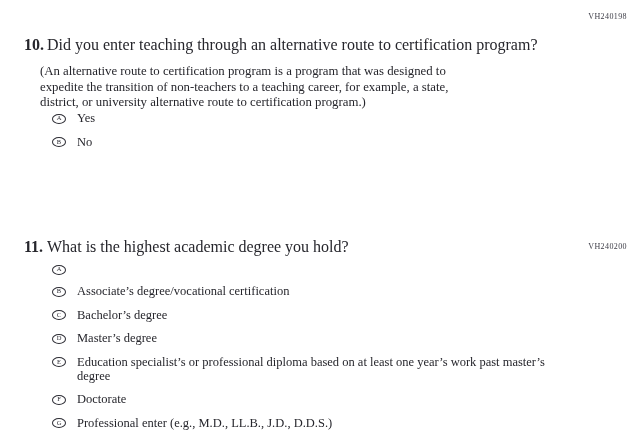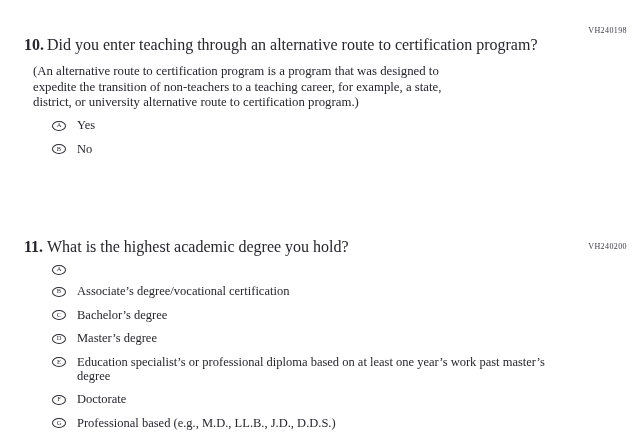--- a/index.html
+++ b/index.html
@@ -9,38 +9,38 @@
     background:#ffffff;
     font-family:"Liberation Serif","DejaVu Serif",serif;
     color:#26262c;
     overflow:hidden;
   }
   .code{
     position:absolute;right:8px;
     font-size:8px;line-height:9px;letter-spacing:0.4px;
     color:#3c3c46;
   }
-  .code.c1{top:26px;margin-left:44px;}
+  .code.c1{top:12px;margin-left:44px;}
   .code.c2{top:216px;margin-top:26px;}
   .q-row{
     position:absolute;left:24px;
     display:flex;align-items:flex-start;
     font-size:16px;line-height:14px;
   }
   .q-row.q10{top:38px;}
   .q-row.q11{top:240px;text-align:center;}
   .q-num{font-weight:bold;flex:none;width:19px;margin-right:4px;}
   .q-text{white-space:nowrap;}
   .note{
-    position:absolute;left:33px;top:64px;
+    position:absolute;left:40px;top:64px;
     font-size:12.8px;line-height:15.5px;
     white-space:pre-line;
   }
   .options{position:absolute;left:52px;width:578px;}
-  .options.opts10{top:118px;}
+  .options.opts10{top:111px;}
   .options.opts11{top:262px;}
   .opt{
     display:flex;align-items:flex-start;
     margin-bottom:9.5px;
     font-size:12.5px;line-height:14px;
   }
   .oval{
     flex:none;
     width:12px;height:8px;
     border:1px solid #2c2c34;border-radius:50%;
@@ -106,17 +106,17 @@
       <span class="oval">E</span>
       <span class="opt-label">Education specialist’s or professional diploma based on at least one year’s work past master’s
 degree</span>
     </div>
     <div class="opt">
       <span class="oval">F</span>
       <span class="opt-label">Doctorate</span>
     </div>
     <div class="opt">
       <span class="oval">G</span>
-      <span class="opt-label">Professional based (e.g., M.D., LL.B., J.D., D.D.S.)</span>
+      <span class="opt-label">Professional enter (e.g., M.D., LL.B., J.D., D.D.S.)</span>
     </div>
   </div>
 
 </div>
 
 </body></html>

